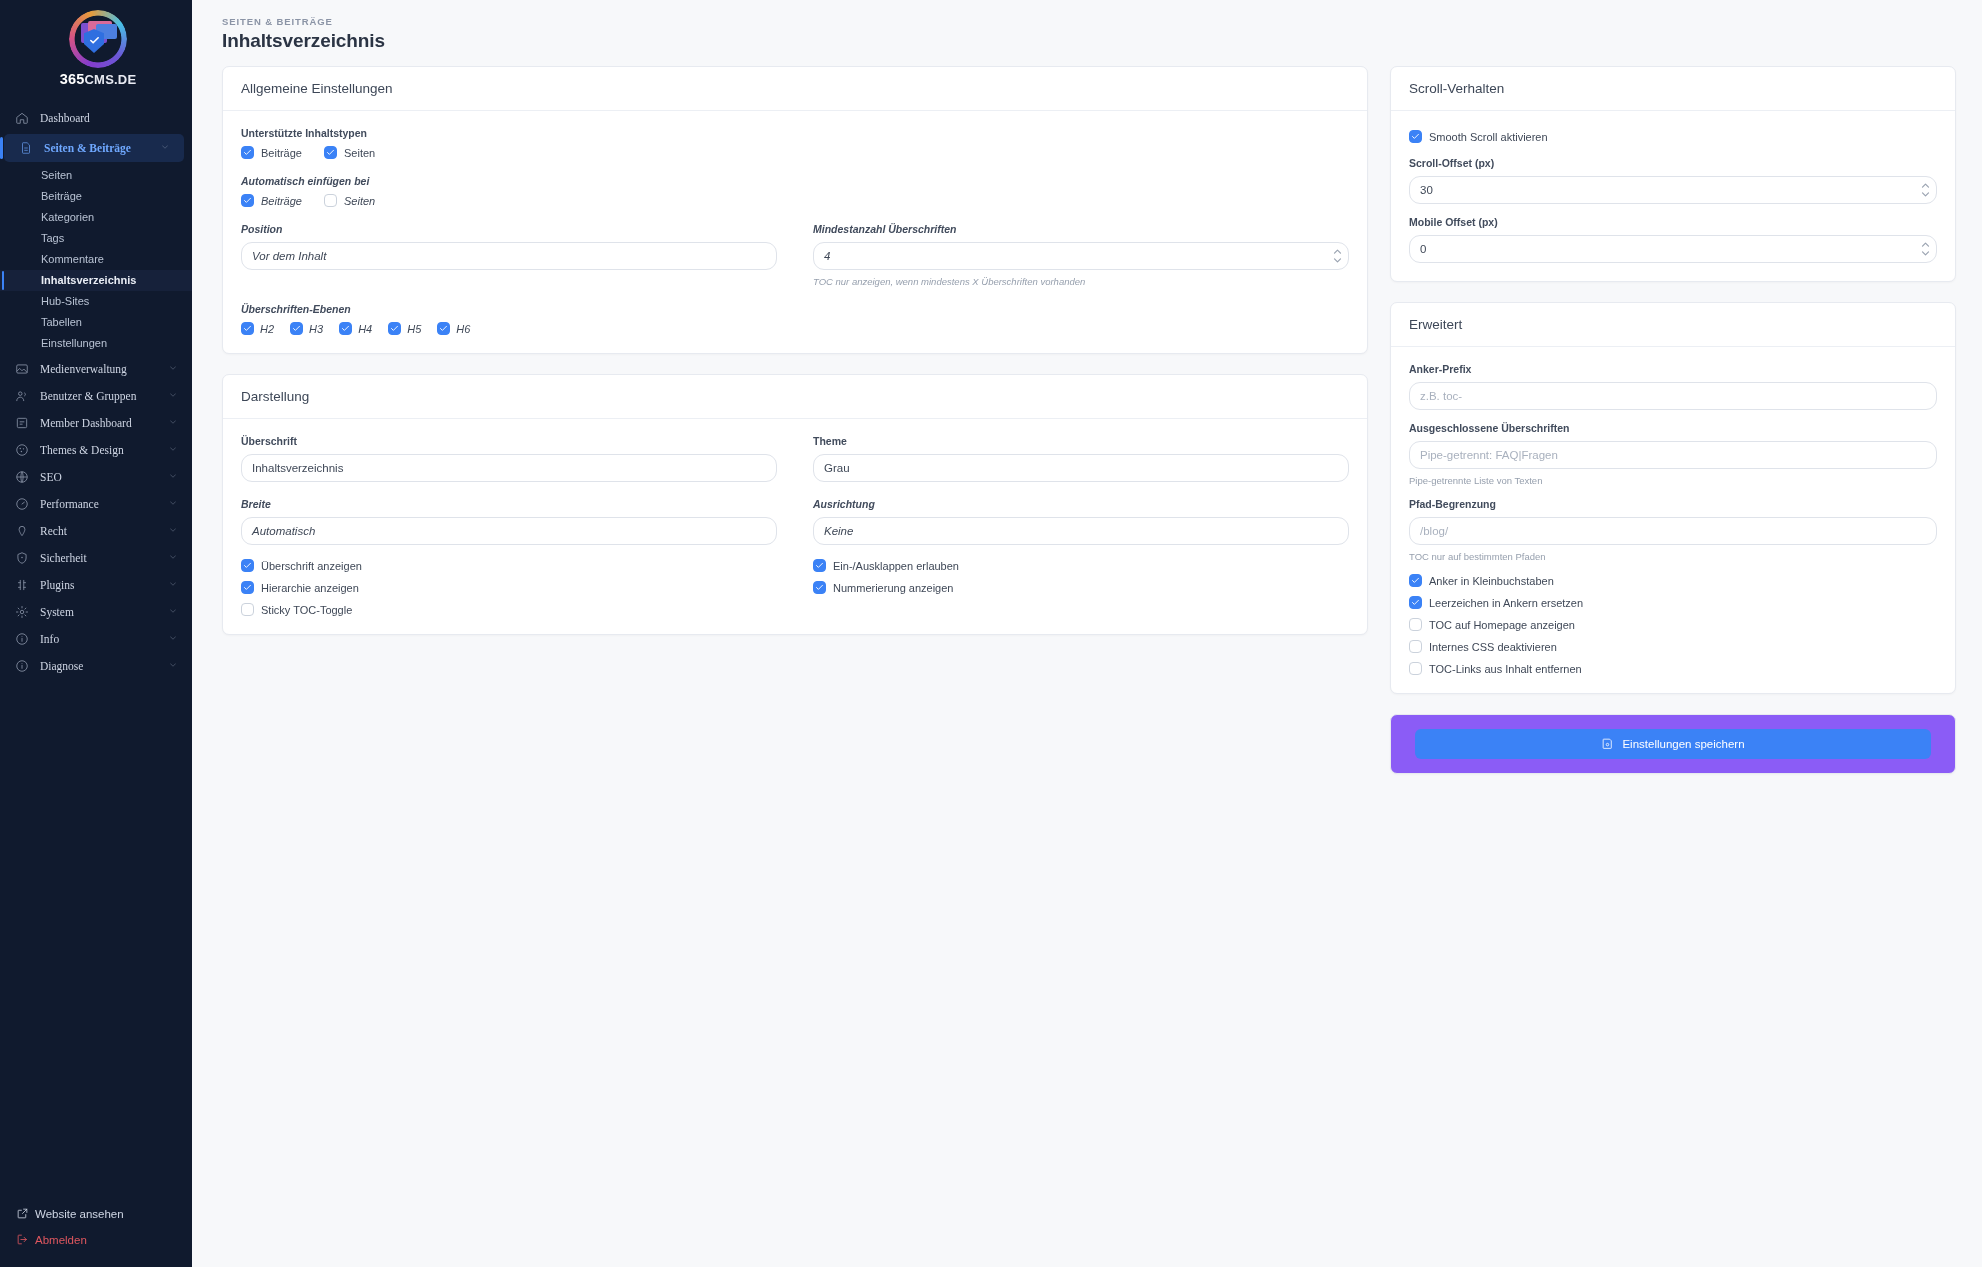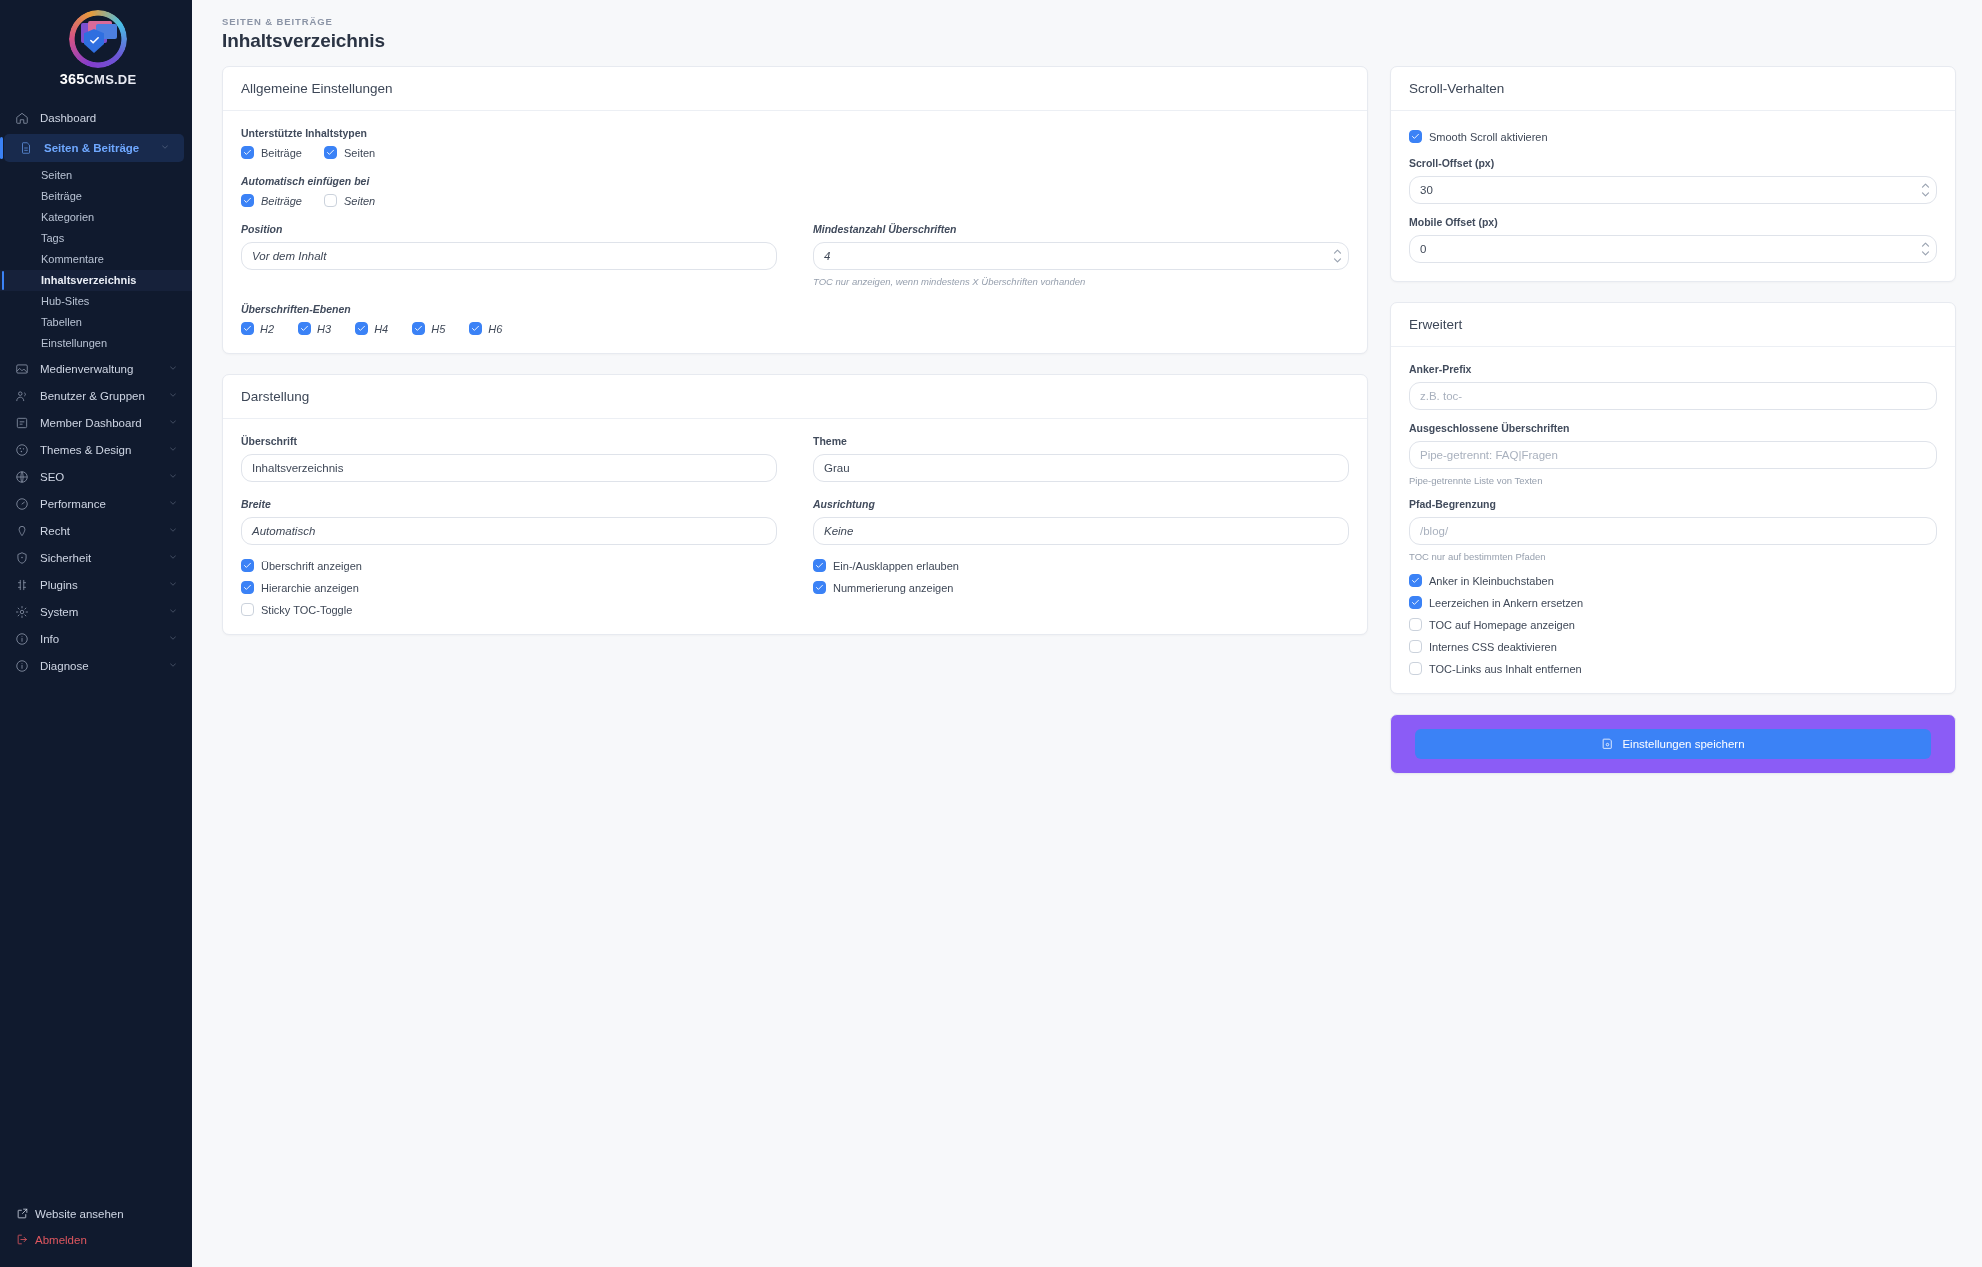--- a/index.html
+++ b/index.html
@@ -58,20 +58,21 @@
   }
   .logo-text .num { color: #fff; font-weight: 700; }
   .logo-text .cms { color: #e8eaf2; font-weight: 700; font-size: 13px; }
 
   .nav { padding: 2px 0 0 0; flex: 1 1 auto; }
   .nav-item {
     display: flex; align-items: center; gap: 10px;
     height: 27px; padding: 0 12px 0 14px;
     color: #cfd6e4; font-size: 11.5px; cursor: pointer;
     position: relative;
+    font-family: Liberation Serif, serif;
   }
   .nav-item .ico { width: 16px; height: 16px; flex: 0 0 16px; display:flex; align-items:center; justify-content:center; opacity:.75; }
   .nav-item .ico svg { width: 14px; height: 14px; stroke: #aab5c8; fill: none; stroke-width: 1.5; }
   .nav-item .lbl { flex: 1 1 auto; white-space: nowrap; }
   .nav-item .chev { width: 12px; height: 12px; opacity: .55; }
   .nav-item .chev svg { width: 10px; height: 10px; stroke: #9aa6bb; fill:none; stroke-width: 1.6; }
 
   .nav-item.active {
     background: #182a4d;
     color: #6fa8ff;
@@ -168,21 +169,21 @@
   }
   .box {
     width:13px; height:13px; border-radius:4px; border:1.4px solid #cbd2dc;
     background:#fff; flex:0 0 13px; display:flex; align-items:center; justify-content:center;
   }
   .box.on { background:#3b82f6; border-color:#3b82f6; }
   .box.on svg { width:9px; height:9px; stroke:#fff; fill:none; stroke-width:2.4; }
   .box svg { display:none; }
   .box.on svg { display:block; }
 
-  .lvl-row { display:flex; align-items:flex-end; gap:24px; }
+  .lvl-row { display:flex; align-items:flex-end; gap:16px; }
   .lvl { display:inline-flex; align-items:center; gap:6px; font-size:11px; color:#3f4857; cursor:pointer;}
 
   .cb-list { display:flex; flex-direction:column; gap:9px; }
   .cb-cols { display:grid; grid-template-columns:1fr 1fr; gap: 16px 36px; margin-top:14px;}
 
   .save-card { background:#8b5cf6; border:1px solid #e7eaf0; border-radius:7px; padding:14px 24px; box-shadow:0 1px 2px rgba(16,24,40,.03); }
   .btn-save {
     width:100%; height:30px; background:#3b82f6; border:none; border-radius:6px;
     color:#fff; font-size:11.5px; font-family:"Liberation Sans", sans-serif;
     display:flex; align-items:center; justify-content:center; gap:8px; cursor:pointer;

